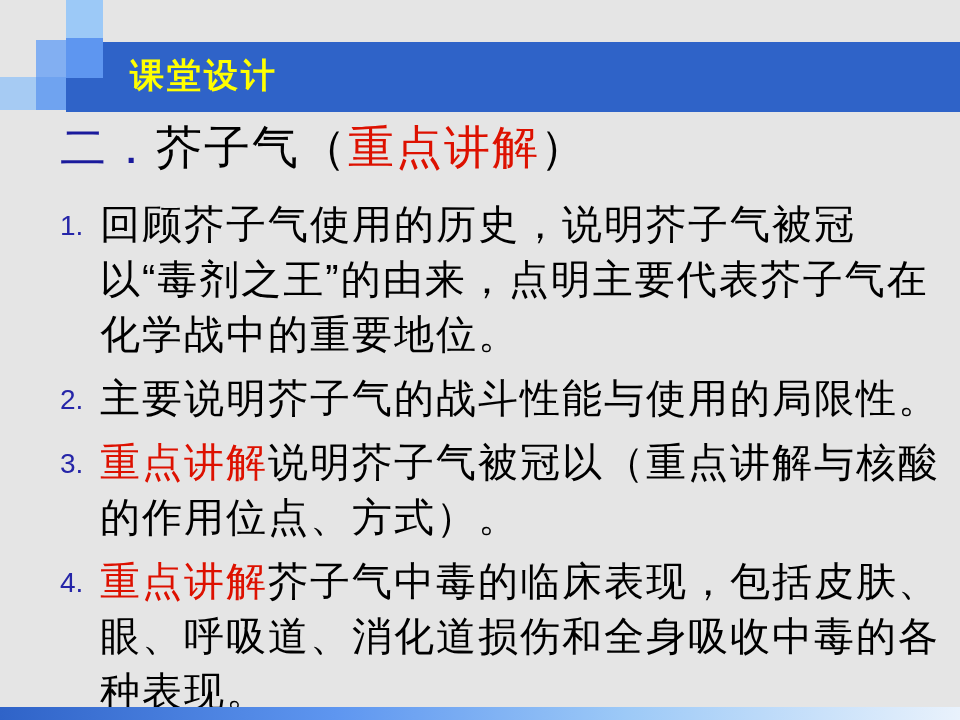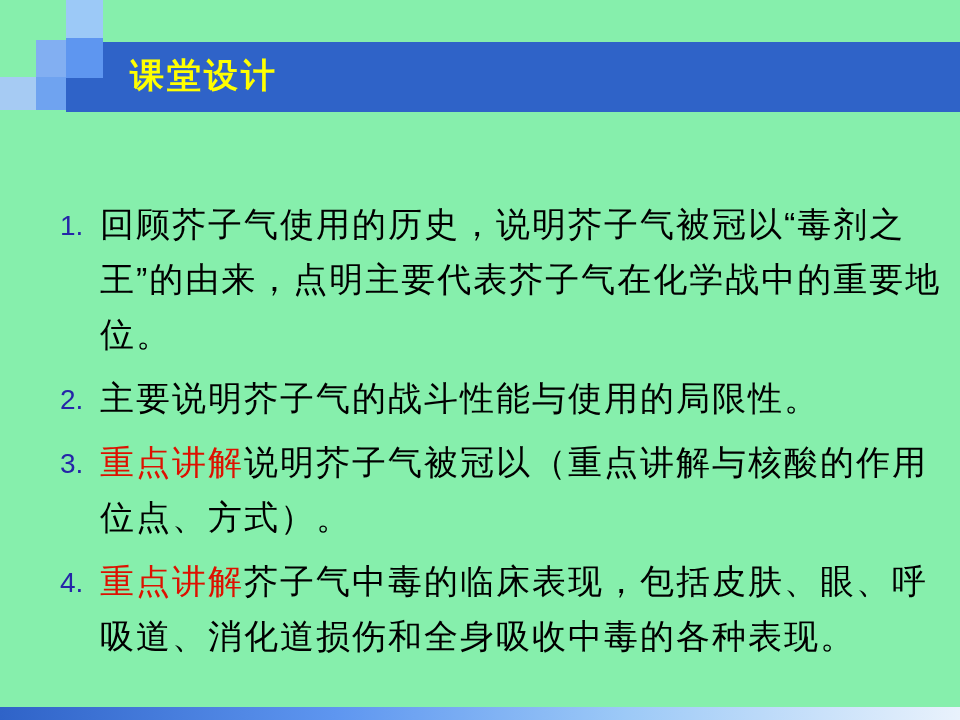--- a/index.html
+++ b/index.html
@@ -1,17 +1,17 @@
 <!DOCTYPE html>
 <html><head>
 <meta charset="utf-8">
 <style>
   html,body{margin:0;padding:0;background:#ffffff;}
   .slide{
-    position:relative;width:960px;height:720px;background:#86efac;overflow:hidden;
+    position:relative;width:960px;height:720px;background:#e5e5e5;overflow:hidden;
     font-family:"Liberation Sans",sans-serif;
   }
   
   .decor{position:absolute;}
   .sq-a{left:66px;top:0;width:37px;height:38px;background:#9cc9f7;}
   .sq-b{left:36px;top:40px;width:30px;height:37px;background:#82aff2;}
   .sq-c{left:66px;top:38px;width:37px;height:40px;background:#5e96f0;z-index:3;}
   .sq-d{left:0;top:77px;width:36px;height:33px;background:#a6cbf3;}
   .sq-e{left:36px;top:77px;width:30px;height:33px;background:#6fa3f0;z-index:3;}
   
@@ -36,21 +36,21 @@
   .agenda{
     position:absolute;left:60px;top:197px;width:892px;
     margin:0;padding:0;list-style:none;
   }
   .agenda-item{display:flex;margin:0 0 9px 0;}
   .item-number{
     flex:none;width:40px;padding-top:13px;
     font-size:28px;color:#2525a8;letter-spacing:0;
   }
   .item-text{
-    width:850px;font-size:34px;line-height:55px;letter-spacing:2px;color:#000000;
+    width:850px;font-size:40px;line-height:55px;letter-spacing:2px;color:#000000;
     text-align:left;
   }
   .seg-red{color:#dd1100;}
   .seg-black{color:#000000;}
   
   .footer-bar{
     position:absolute;left:0;bottom:0;width:960px;height:13px;
     background:linear-gradient(90deg,#2f63c8 0%,#5e96f0 35%,#9cc9f7 65%,#e9f2fc 100%);
   }
 </style>
@@ -62,20 +62,21 @@
   <div class="decor sq-a"></div>
   <div class="decor sq-b"></div>
   <div class="decor sq-c"></div>
   <div class="decor sq-d"></div>
   <div class="decor sq-e"></div>
 
   <div class="banner">
     <span class="banner-title">课堂设计</span>
   </div>
 
+  <h1 class="heading"><span class="navy">二．</span><span class="black">芥子气（</span><span class="red">重点讲解</span><span class="black">）</span></h1>
 
   <ol class="agenda">
       <li class="agenda-item">
         <span class="item-number">1.</span>
         <span class="item-text"><span class="seg-black">回顾芥子气使用的历史，说明芥子气被冠以“毒剂之王”的由来，点明主要代表芥子气在化学战中的重要地位。</span></span>
       </li>
       <li class="agenda-item">
         <span class="item-number">2.</span>
         <span class="item-text"><span class="seg-black">主要说明芥子气的战斗性能与使用的局限性。</span></span>
       </li>

